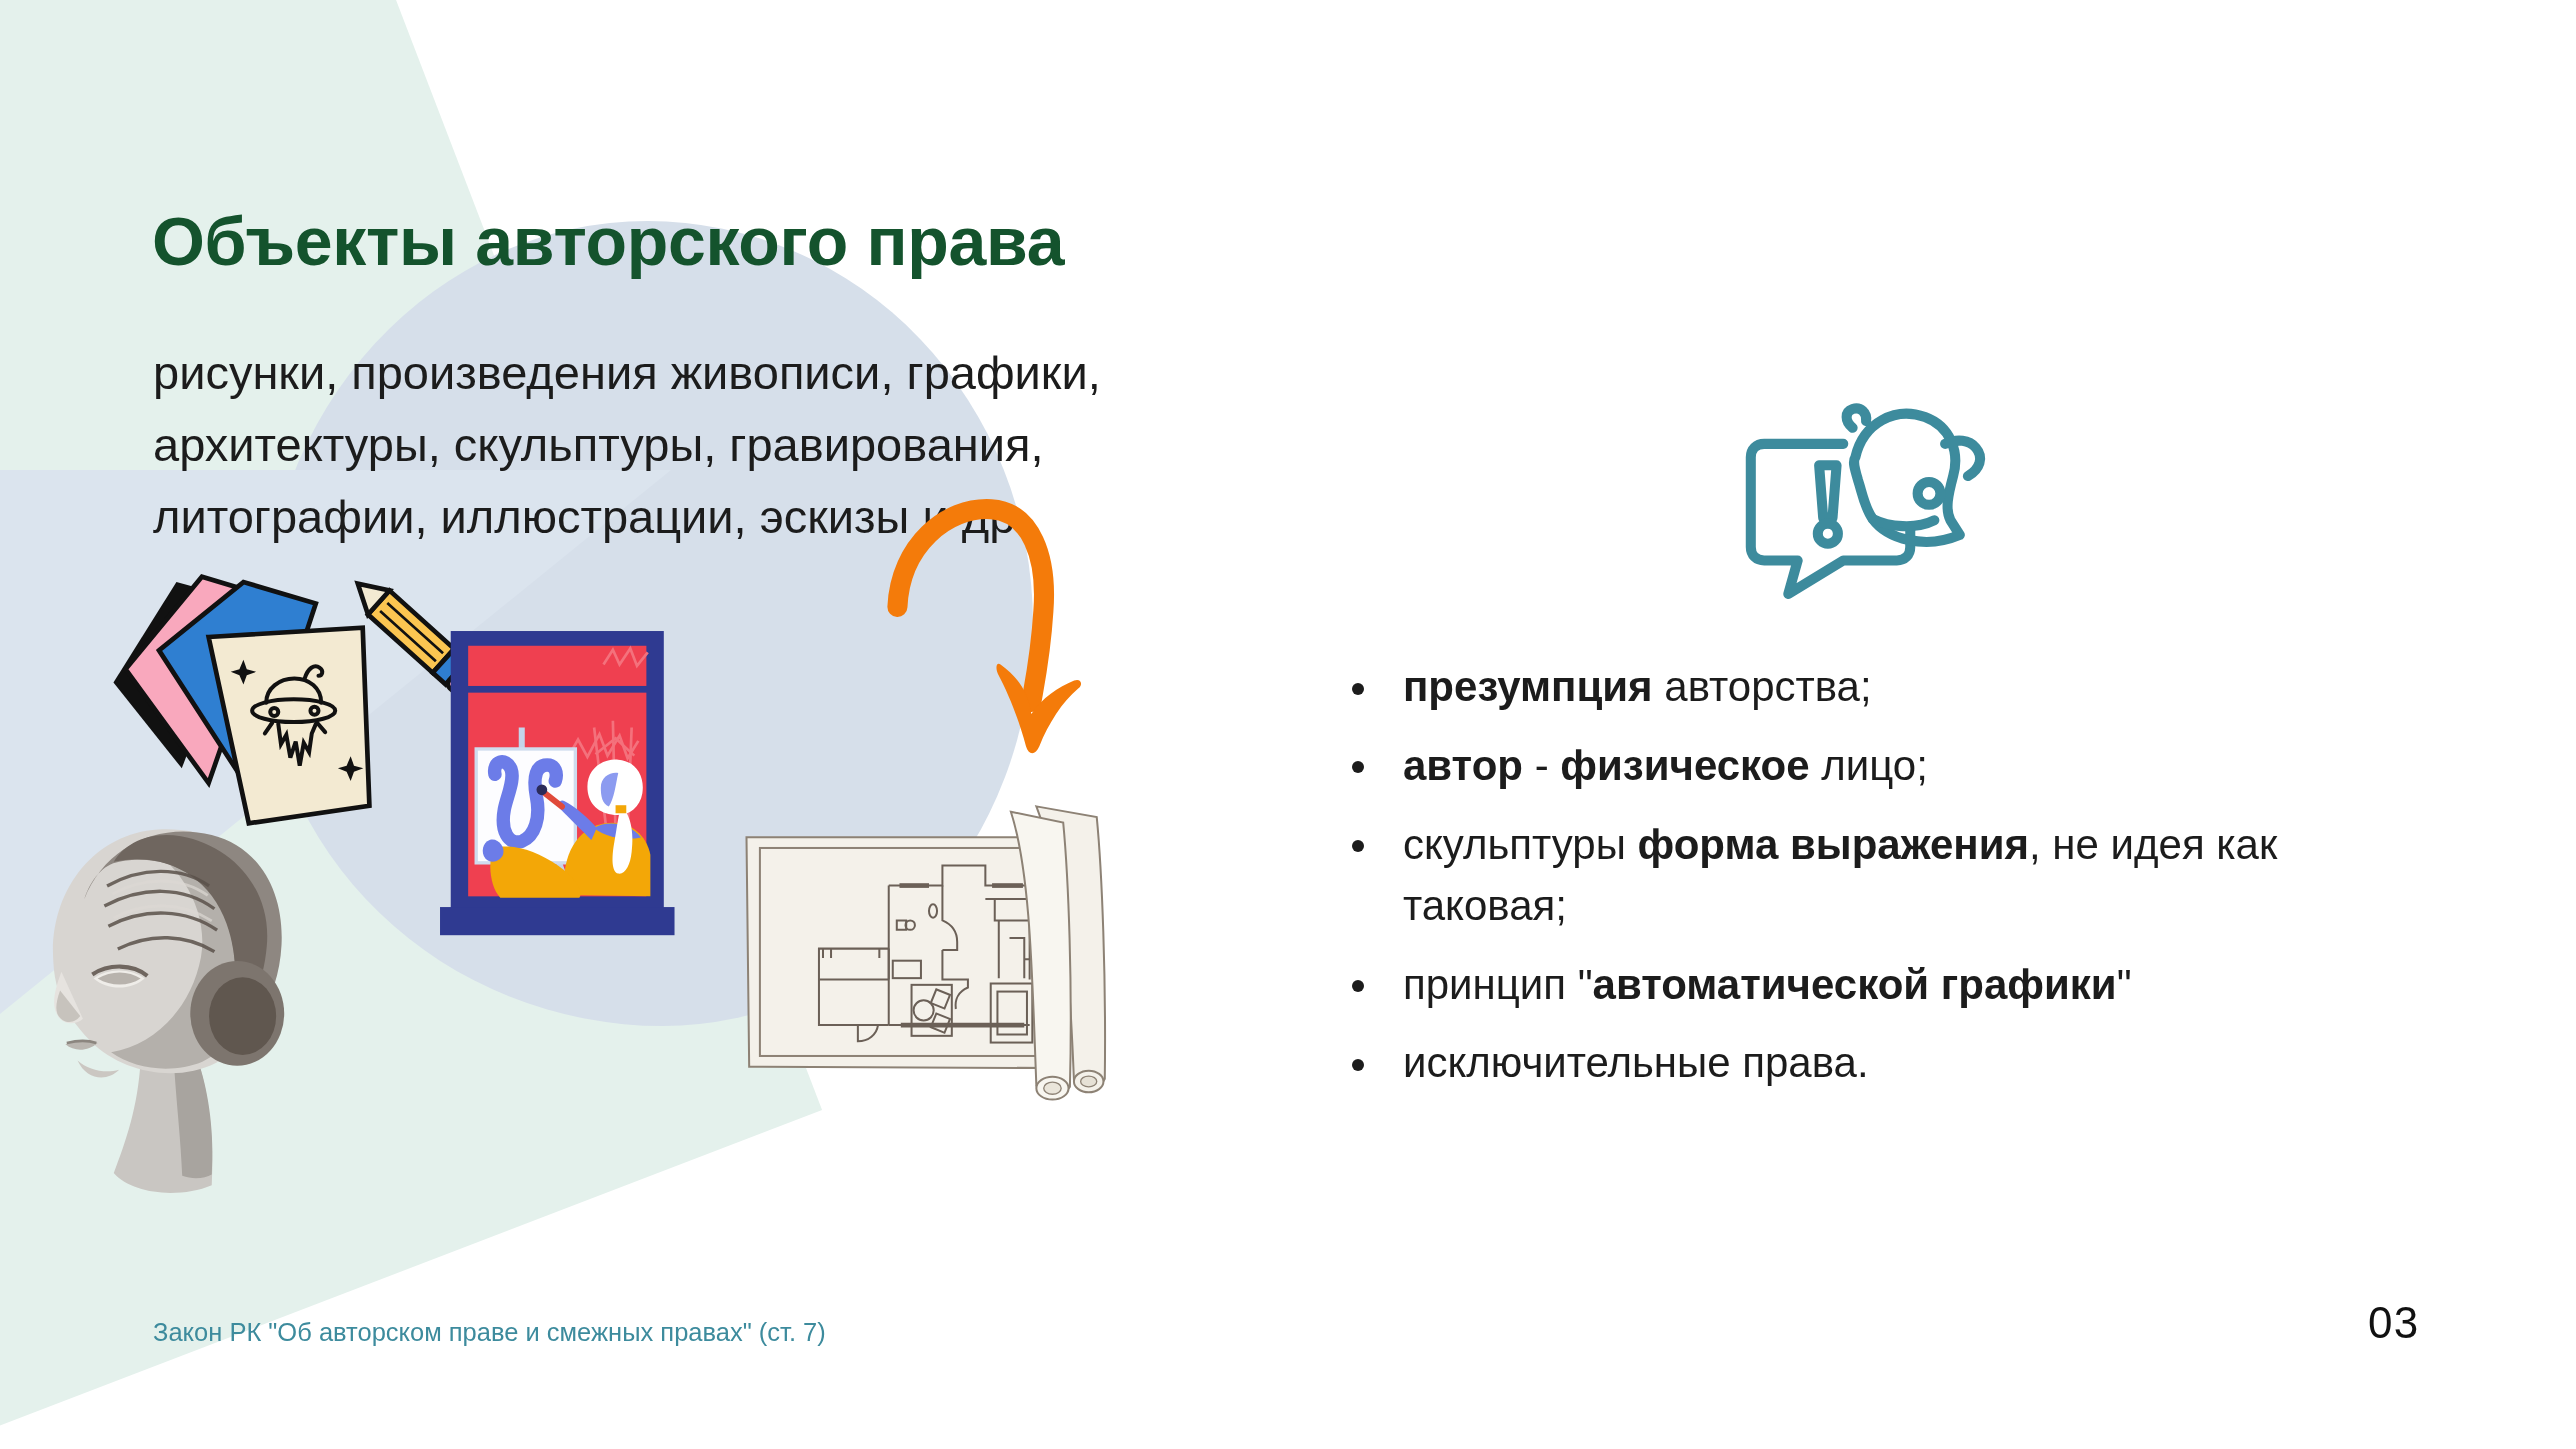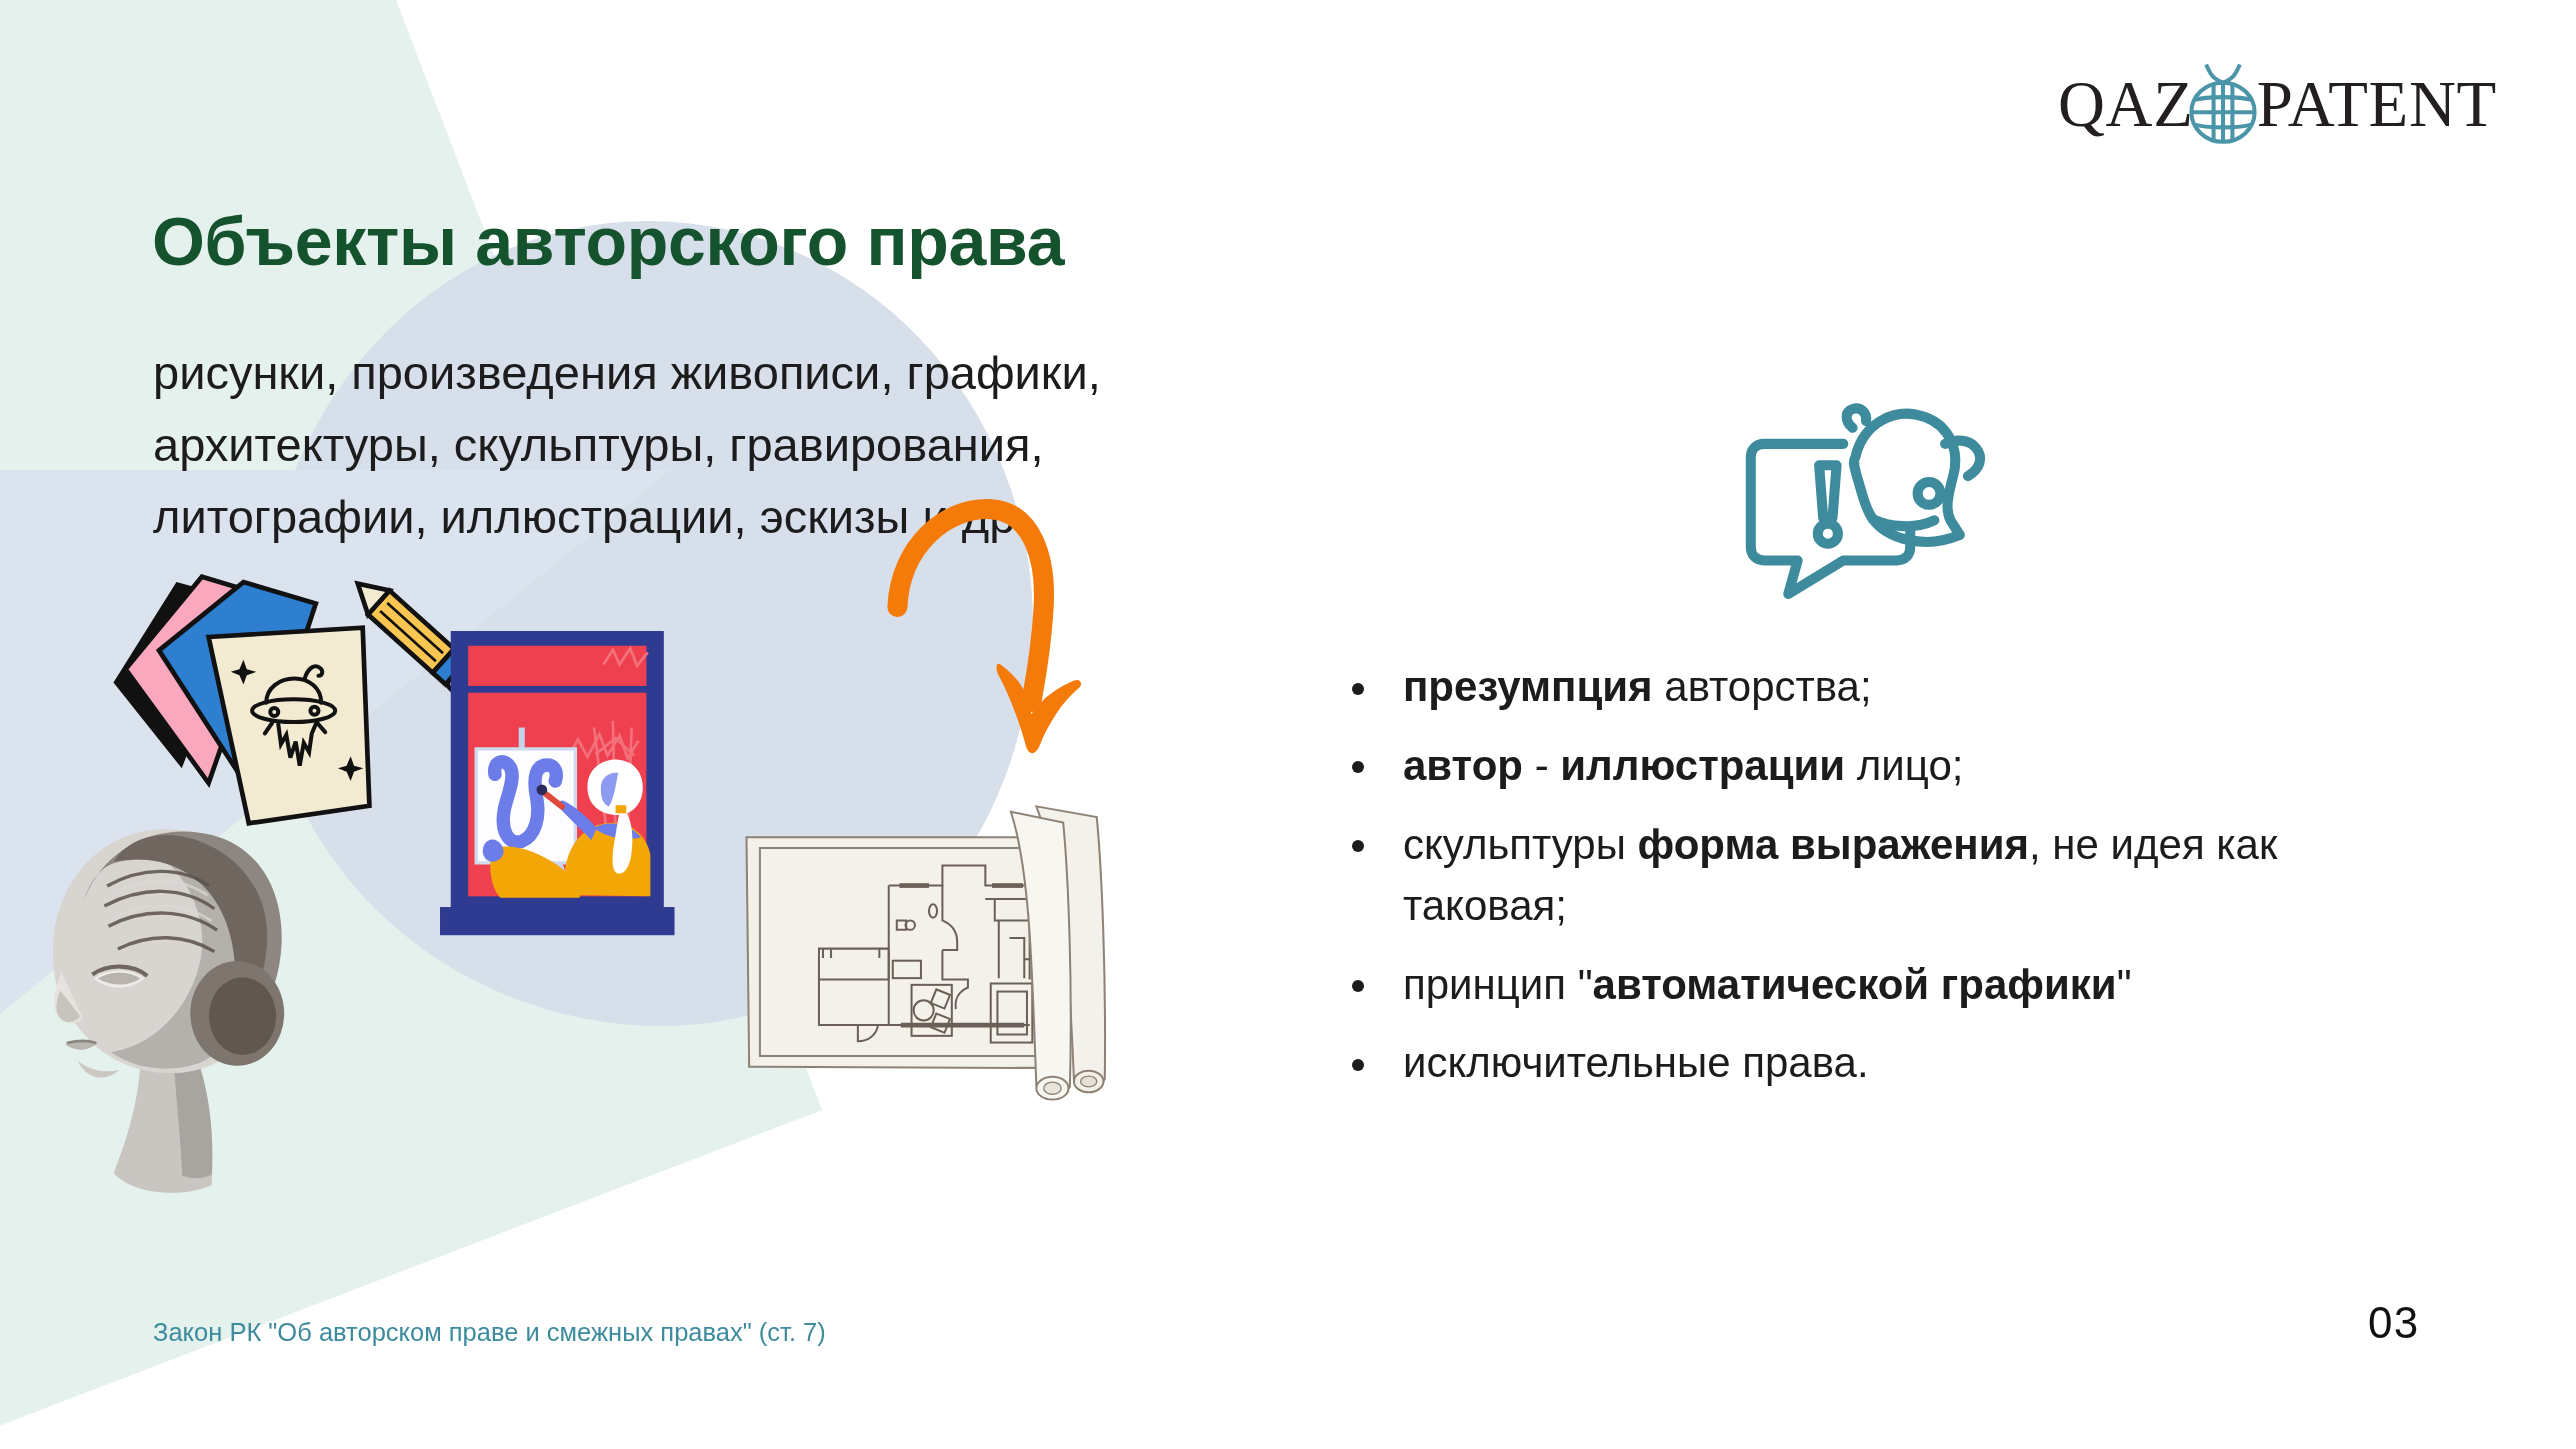--- a/index.html
+++ b/index.html
@@ -168,36 +168,20 @@
 <body>
 
 <div class="slide">
 
   <div class="bg-layer">
     <div class="bg-mint"></div>
     <div class="bg-oval"></div>
     <div class="bg-wedge"></div>
   </div>
 
-  <div class="logo">
-    <span class="logo-word">QAZ</span>
-    <span class="logo-emblem">
-      <svg width="78" height="85" viewBox="0 0 116 126">
-        <g fill="none" stroke="#4a95a8" stroke-width="6">
-          <ellipse cx="58" cy="76" rx="47" ry="44"></ellipse>
-          <path d="M58 32 L58 120 M44 34 L44 120 M72 34 L72 120"></path>
-          <path d="M33 5 C40 22 44 26 58 32 C72 26 76 22 83 5"></path>
-          <path d="M14 58 C34 52 82 52 102 58"></path>
-          <path d="M12 76 L104 76"></path>
-          <path d="M14 94 C34 100 82 100 102 94"></path>
-        </g>
-      </svg>
-    </span>
-    <span class="logo-word">PATENT</span>
-  </div>
 
   <h1 class="title">Объекты авторского права</h1>
 
   <p class="lead">рисунки, произведения живописи, графики, архитектуры, скульптуры, гравирования, литографии, иллюстрации, эскизы и др.</p>
 
   <div class="arrow">
     <svg width="241" height="268" viewBox="0 0 360 400">
       <path d="M38 170 C42 78 112 20 178 24 C238 28 262 96 256 176 C252 240 244 278 238 312" fill="none" stroke="#F47B0A" stroke-width="30" stroke-linecap="round"></path>
       <path d="M238 330 C234 300 220 276 192 256 C186 252 184 260 188 270 C204 300 220 340 230 378
                C234 392 244 392 250 378 C264 344 284 312 308 292 C316 286 312 276 302 280
@@ -391,21 +375,21 @@
         <path d="M192 62 C180 52 180 38 192 34 C204 30 214 40 212 52"></path>
 
         <path d="M330 86 C348 78 366 80 376 92 C388 106 382 124 364 134"></path>
         <circle cx="306" cy="160" r="17"></circle>
       </g>
     </svg>
   </div>
 
   <ul class="bullets" id="bullet-list">
       <li><b>презумпция </b><span>авторства;</span></li>
-      <li><b>автор </b><span>- </span><b>иллюстрации </b><span>лицо;</span></li>
+      <li><b>автор </b><span>- </span><b>физическое </b><span>лицо;</span></li>
       <li><span>скульптуры </span><b>форма выражения</b><span>, не идея как таковая;</span></li>
       <li><span>принцип "</span><b>автоматической графики</b><span>"</span></li>
       <li><span>исключительные права.</span></li>
     </ul>
 
   <div class="footnote footnote-2">Закон РК "Об авторском праве и смежных правах" (ст. 7)</div>
 
   <div class="page-number">03</div>
 
 </div>

